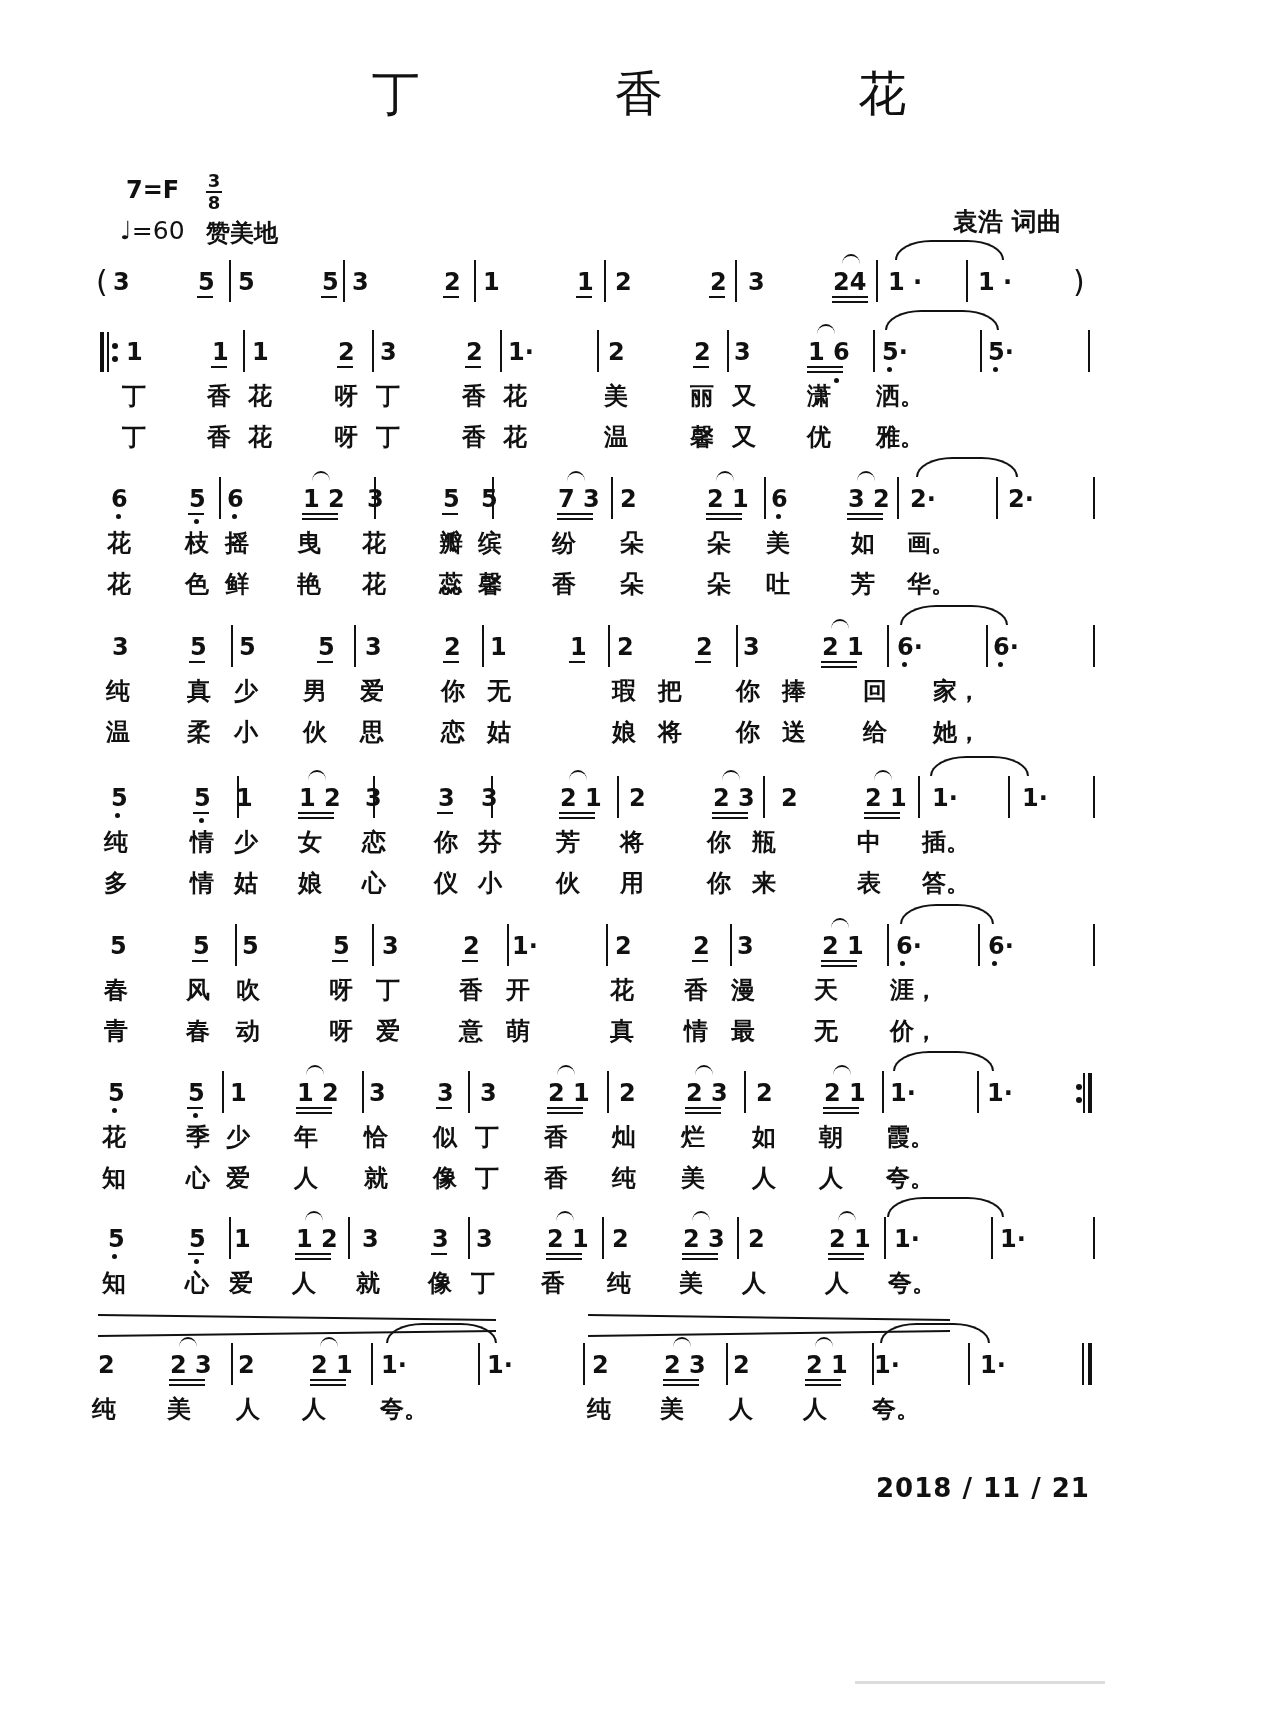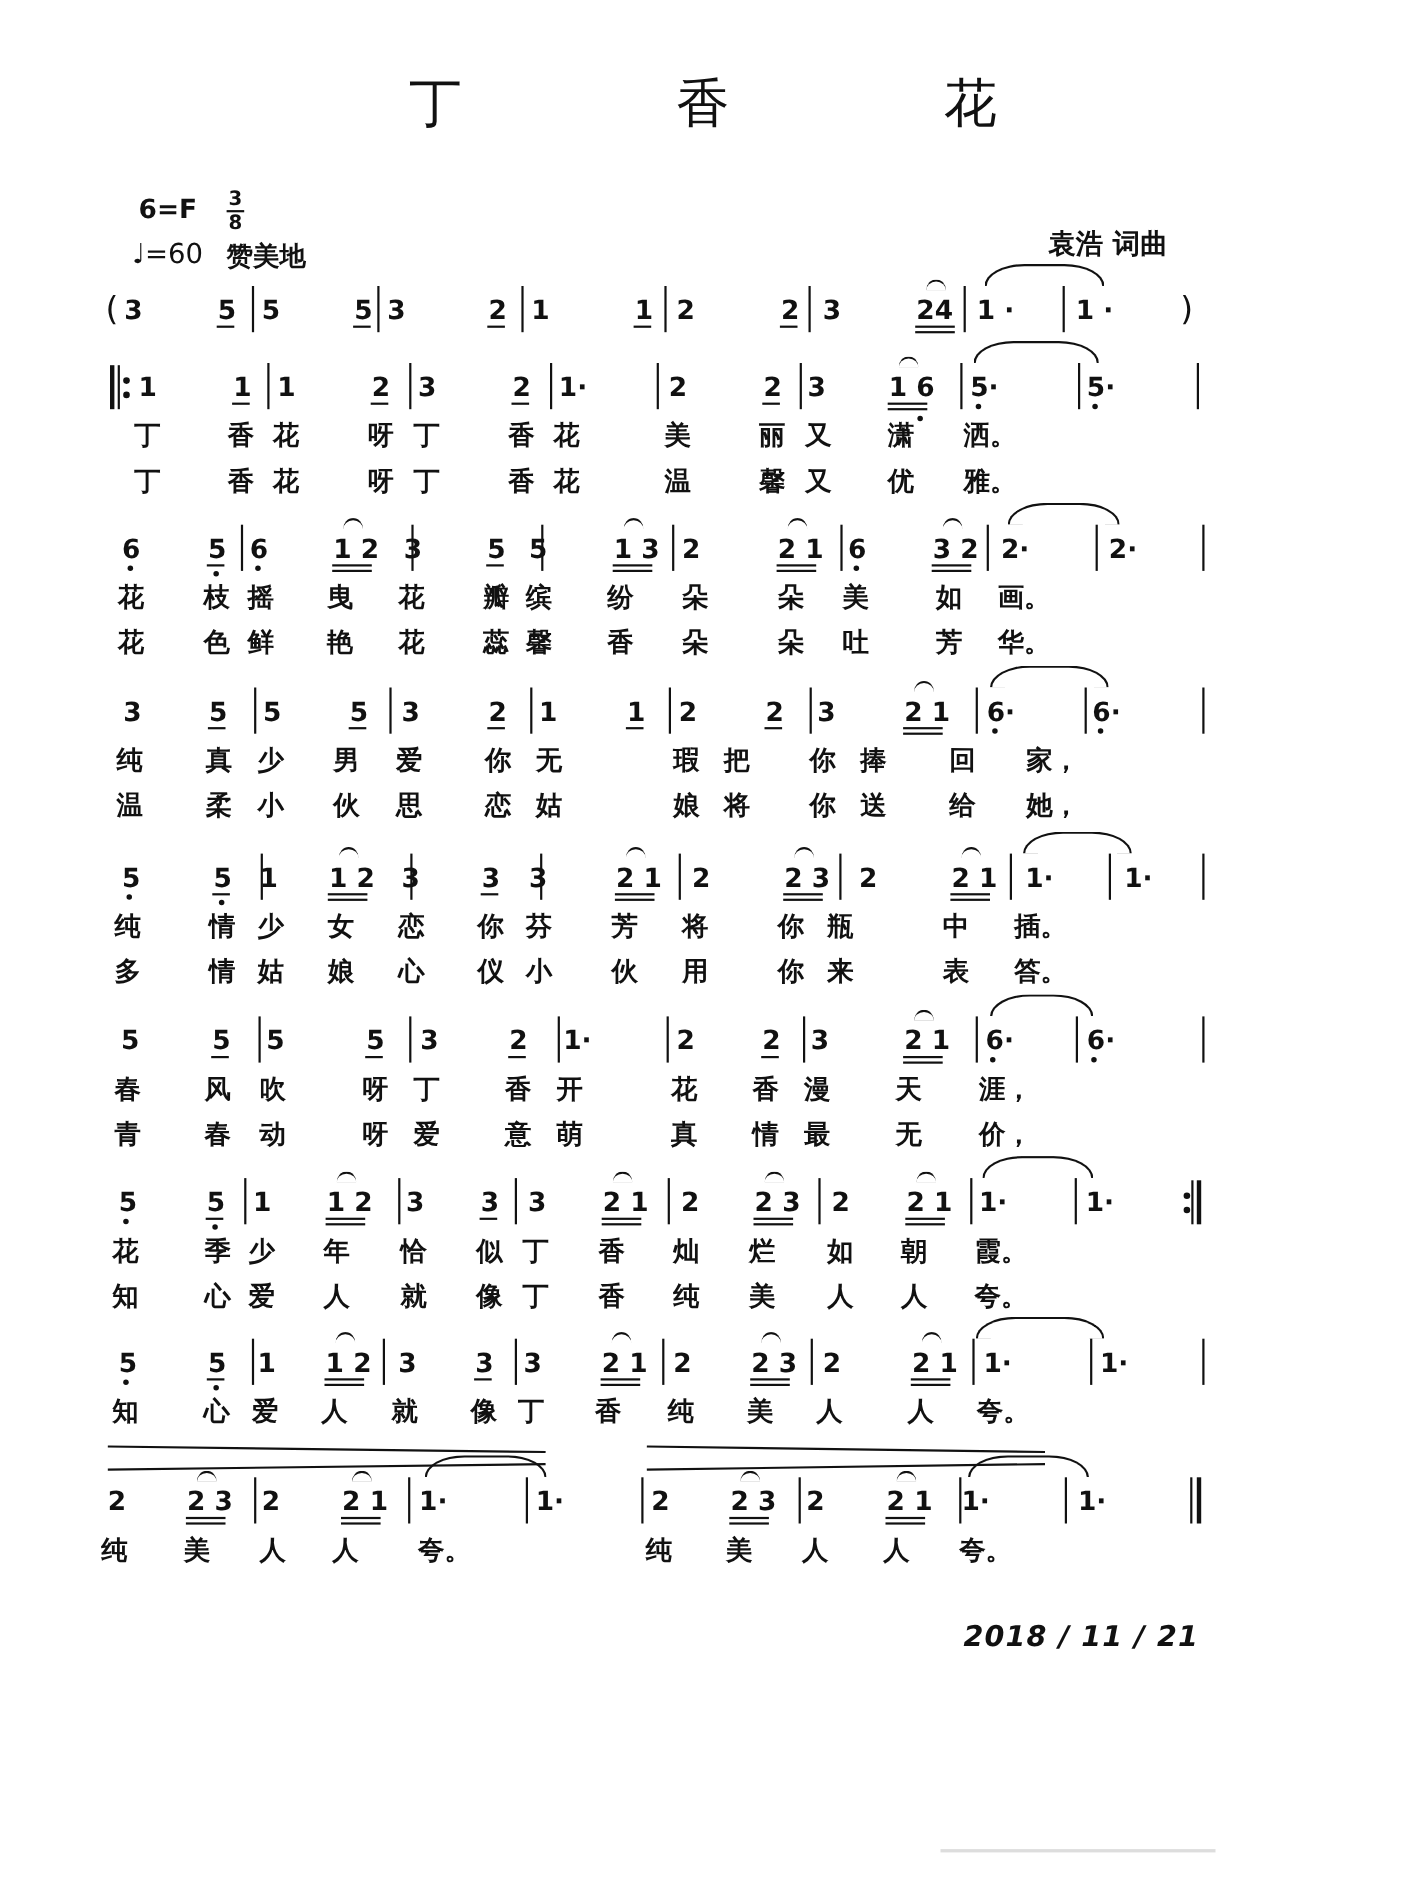--- a/index.html
+++ b/index.html
@@ -4,40 +4,40 @@
 <style>
   html, body { margin:0; padding:0; background:#ffffff; }
   body { width:1278px; height:1719px; position:relative; overflow:hidden;
          font-family:"DejaVu Sans","Liberation Sans",sans-serif; color:#111; }
   .abs { position:absolute; }
   .title { top:62px; left:0; width:1278px; text-align:center; font-size:48px; letter-spacing:90px; font-weight:400; padding-left:90px; box-sizing:border-box; }
   .meta { font-size:24px; font-weight:bold; }
   .ts { font-size:18px; font-weight:bold; line-height:18px; text-align:center; }
   .ts .bar { display:block; border-top:2px solid #111; width:16px; margin:1px auto; }
   .composer { font-size:25px; font-weight:bold; }
-  .date { font-size:26px; font-weight:bold; letter-spacing:1px;font-style:italic; }
+  .date { font-size:26px; font-weight:bold; letter-spacing:1px; }
   .note { position:absolute; font-size:24px; font-weight:bold; line-height:24px; height:24px; }
   .ul1 { position:absolute; height:0; border-top:2px solid #111; }
   .dot-below { position:absolute; width:5px; height:5px; border-radius:50%; background:#111; }
   .barline { position:absolute; width:2px; background:#111; }
   .lyric { position:absolute; font-size:24px; font-weight:bold; line-height:26px; }
   .arc { position:absolute; border-top:2px solid #111; border-radius:50% 50% 0 0 / 100% 100% 0 0; }
   .tie { position:absolute; border:2px solid #111; border-bottom:none; border-radius:40px 40px 0 0 / 22px 22px 0 0; }
   .paren { position:absolute; font-size:30px; font-weight:normal; }
   .thick { position:absolute; width:4px; background:#111; }
   .thin { position:absolute; width:2px; background:#111; }
   .rdot { position:absolute; width:6px; height:6px; border-radius:50%; background:#111; }
   .smudge { position:absolute; height:3px; background:#bbb; }
 </style>
 </head>
 <body>
 
 <div class="abs title">丁 香 花</div>
 
-<div class="abs meta" style="left:126px;top:176px;">6=F</div>
+<div class="abs meta" style="left:126px;top:176px;">7=F</div>
 <div class="abs ts" style="left:203px;top:172px;width:22px;">
   <span>3</span>
   <span class="bar"></span>
   <span>8</span>
 </div>
 <div class="abs meta" style="left:120px;top:216px;font-weight:normal;font-size:25px;">
   <span style="font-weight:bold;">♩</span><span>=60</span>
 </div>
 <div class="abs meta" style="left:206px;top:217px;">赞美地</div>
 <div class="abs composer" style="left:953px;top:205px;">袁浩 词曲</div>
@@ -152,21 +152,21 @@
     <div class="note" style="left: 227px; top: 487px;">6</div>
     <div class="dot-below" style="left: 232px; top: 514px;"></div>
     <div class="note" style="left: 303px; top: 487px;">1 2</div>
     <div class="ul1" style="left: 302px; top: 513px; width: 36px;"></div>
     <div class="ul1" style="left: 302px; top: 518px; width: 36px;"></div>
     <div class="arc" style="left: 312px; top: 471px; width: 18px; height: 8px;"></div>
     <div class="note" style="left: 367px; top: 487px;">3</div>
     <div class="note" style="left: 443px; top: 487px;">5</div>
     <div class="ul1" style="left: 442px; top: 513px; width: 16px;"></div>
     <div class="note" style="left: 481px; top: 487px;">5</div>
-    <div class="note" style="left: 558px; top: 487px;">1 3</div>
+    <div class="note" style="left: 558px; top: 487px;">7 3</div>
     <div class="ul1" style="left: 557px; top: 513px; width: 36px;"></div>
     <div class="ul1" style="left: 557px; top: 518px; width: 36px;"></div>
     <div class="arc" style="left: 567px; top: 471px; width: 18px; height: 8px;"></div>
     <div class="note" style="left: 620px; top: 487px;">2</div>
     <div class="note" style="left: 707px; top: 487px;">2 1</div>
     <div class="ul1" style="left: 706px; top: 513px; width: 36px;"></div>
     <div class="ul1" style="left: 706px; top: 518px; width: 36px;"></div>
     <div class="arc" style="left: 716px; top: 471px; width: 18px; height: 8px;"></div>
     <div class="note" style="left: 771px; top: 487px;">6</div>
     <div class="dot-below" style="left: 776px; top: 514px;"></div>

